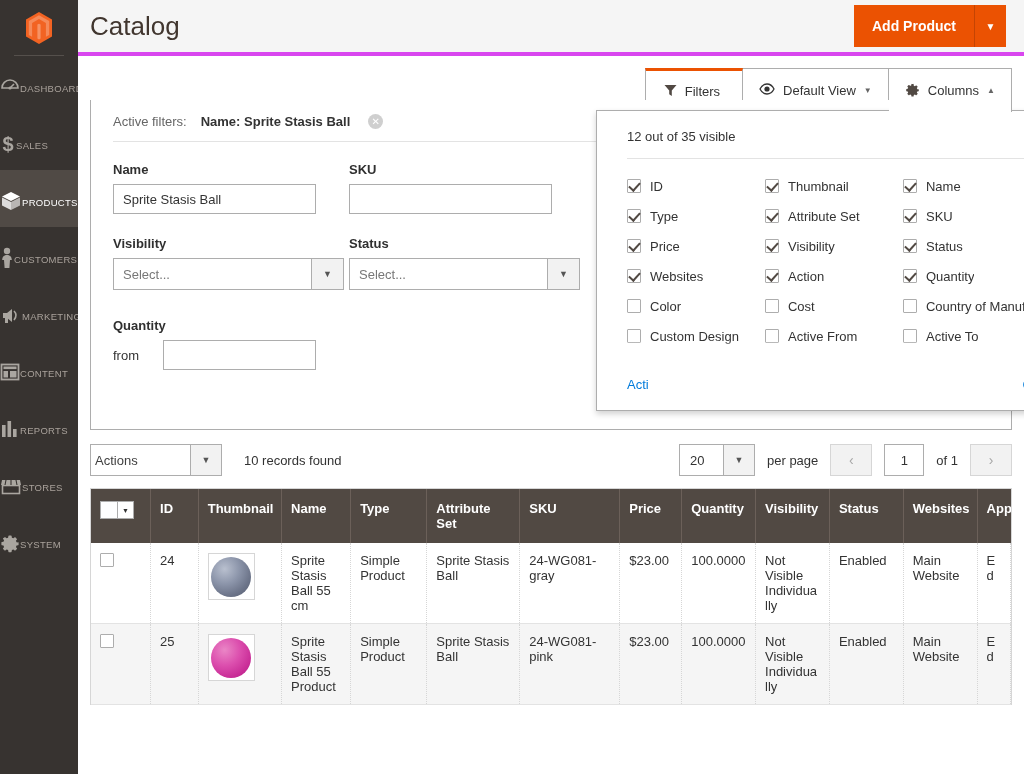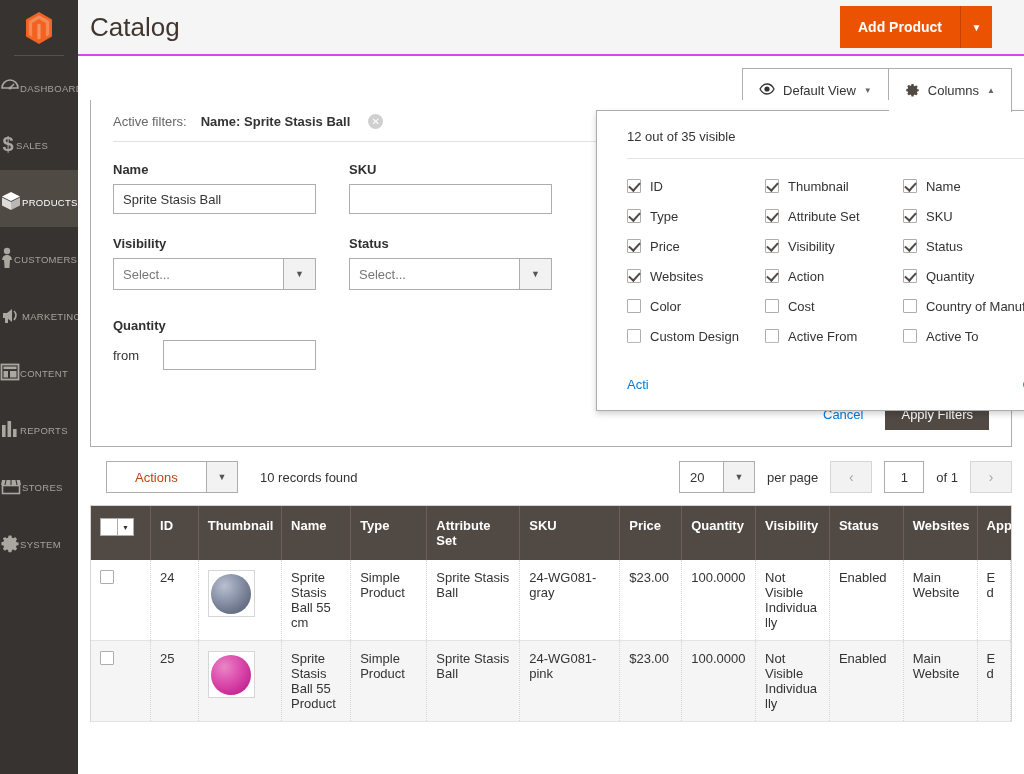--- a/index.html
+++ b/index.html
@@ -45,21 +45,21 @@
     text-transform: uppercase; line-height: 11px; text-align: center;
   }
   .nav-item.active .lbl { color: #ffffff; }
 
   
   .main { position: absolute; left: 78px; top: 0; width: 946px; height: 774px; background:#fff; }
 
   .page-header {
     height: 56px; background: #f5f5f5;
     display: flex; align-items: center; justify-content: space-between;
-    padding: 0 32px 0 12px; border-bottom: 2px solid #d946ef;
+    padding: 0 18px 0 12px; border-bottom: 4px solid #d946ef;
   }
   .page-title { font-size: 26px; font-weight: 400; color: #41362f; font-family:"Liberation Sans", sans-serif; }
   .addprod-wrap { display: flex; }
   .addprod-btn {
     background: #eb5202; color: #fff; border: none;
     font-size: 14px; font-weight: bold; padding: 0 18px; height: 42px;
     cursor: pointer; font-family:"Liberation Sans", sans-serif;
   }
   .addprod-tog {
     background: #eb5202; color: #fff; border: none; border-left: 1px solid #c44403;
@@ -102,21 +102,21 @@
 
   .fgrid { display: flex; flex-wrap: wrap; padding-top: 20px; }
   .fcol { width: 236px; margin-right: 0; }
   .fld { margin-bottom: 22px; }
   .fld label.flabel { display: block; font-weight: bold; font-size: 13px; color: #303030; margin-bottom: 7px; }
   .finput {
     width: 203px; height: 30px; border: 1px solid #adadad; background:#fff;
     padding: 0 9px; font-size: 13px; color: #333; font-family:"Liberation Sans", sans-serif;
   }
   .finput::placeholder { color: #999; }
-  .fselect-wrap { position: relative; width: 203px; height: 32px; display:flex; }
+  .fselect-wrap { position: relative; width: 231px; height: 32px; display:flex; }
   .fselect {
     flex: 1; height: 32px; border: 1px solid #adadad; border-right: none; background: #fff;
     padding: 0 9px; font-size: 13px; color: #777; display: flex; align-items: center;
   }
   .fselect-btn {
     width: 33px; height: 32px; border: 1px solid #adadad; background: #f2f2f2;
     display: flex; align-items: center; justify-content: center; font-size: 9px; color: #555;
     cursor: pointer;
   }
   .qty-row { display: flex; align-items: center; margin-bottom: 12px; }
@@ -167,21 +167,21 @@
     background: linear-gradient(rgba(255,255,255,0), #fff 75%);
     pointer-events: none;
   }
   .cols-footer { display: flex; justify-content: space-between; align-items: center; padding-top: 22px; }
 
   
   .grid-tools { display: flex; align-items: center; padding: 14px 12px 12px 12px; }
   .actions-sel { display: flex; height: 32px; }
   .actions-lab {
     width: 100px; border: 1px solid #adadad; border-right: none; background: #fff;
-    font-size: 13px; color: #c2410c; display: flex; align-items: center; padding-left: 28px; margin-left: 16px;
+    font-size: 13px; color: #404040; display: flex; align-items: center; padding-left: 4px;
   }
   .actions-btn {
     width: 32px; border: 1px solid #adadad; background: #f2f2f2;
     display: flex; align-items: center; justify-content: center; font-size: 9px; color:#555; cursor:pointer;
   }
   .rec-found { font-size: 13px; color: #333; margin-left: 22px; }
   .pager { margin-left: auto; display: flex; align-items: center; gap: 12px; }
   .perpage { display: flex; height: 32px; }
   .perpage .v { width: 44px; border: 1px solid #adadad; border-right:none; background:#fff; display:flex; align-items:center; padding-left:10px; font-size:13px; }
   .perpage .b { width: 32px; border:1px solid #adadad; background:#f2f2f2; display:flex; align-items:center; justify-content:center; font-size:9px; color:#555; cursor:pointer; }
@@ -333,20 +333,28 @@
     <div class="page-header">
       <div class="page-title">Catalog</div>
       <div class="addprod-wrap">
         <button class="addprod-btn">Add Product</button>
         <button class="addprod-tog">▼</button>
       </div>
     </div>
 
     <div class="ctrl-bar">
       <div class="tabs">
+        <div class="tab filters">
+          <span>
+            <svg width="13" height="13" viewBox="0 0 13 13">
+                <polygon points="0.5,1 12.5,1 7.8,6.5 7.8,12 5.2,10.3 5.2,6.5" fill="#514943"></polygon>
+              </svg>
+          </span>
+          <span class="cap">Filters</span>
+        </div>
         <div class="tab view">
           <span>
             <svg width="16" height="12" viewBox="0 0 16 12">
               <path d="M8 1 C3.5 1 1 6 1 6 C1 6 3.5 11 8 11 C12.5 11 15 6 15 6 C15 6 12.5 1 8 1 Z" fill="none" stroke="#333" stroke-width="1.3"></path>
               <circle cx="8" cy="6" r="2.6" fill="#333"></circle>
             </svg>
           </span>
           <span class="cap">Default View</span>
           <span class="caret">▼</span>
         </div>
@@ -402,21 +410,20 @@
             <div class="fselect-wrap">
               <div class="fselect">Select...</div>
               <div class="fselect-btn">▼</div>
             </div>
           </div>
         </div>
       </div>
 
       <div class="filter-actions">
         <span class="link-btn">Cancel</span>
-        <button class="apply-btn">Apply Filters</button>
       </div>
     </div>
 
     <div class="grid-tools">
       <div class="actions-sel">
         <div class="actions-lab">Actions</div>
         <div class="actions-btn">▼</div>
       </div>
       <div class="rec-found">10 records found</div>
       <div class="pager">

